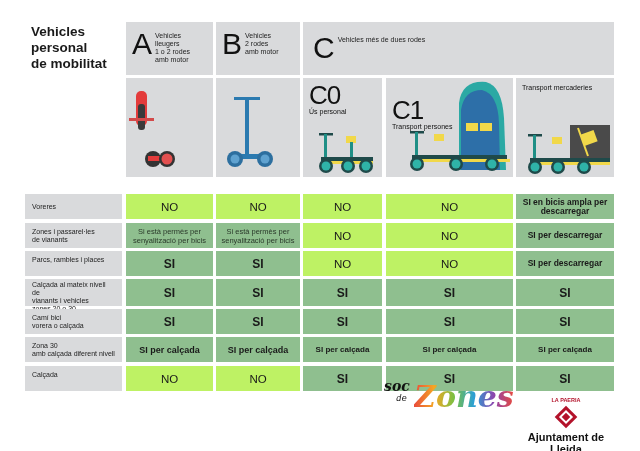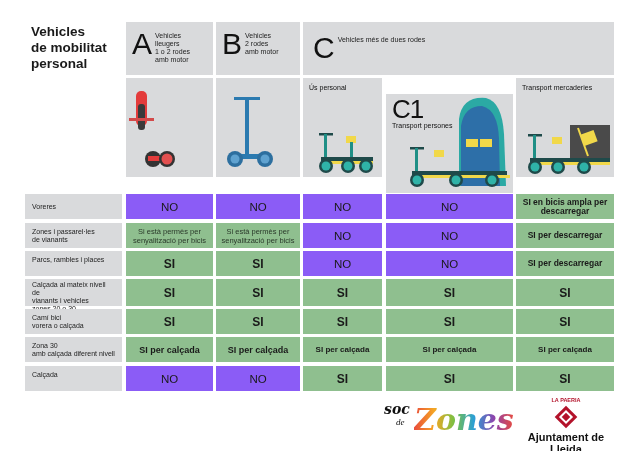--- a/index.html
+++ b/index.html
@@ -5,34 +5,34 @@
   html,body{margin:0;padding:0;background:#fff;}
   body{width:640px;height:451px;position:relative;overflow:hidden;font-family:"Liberation Sans",sans-serif;color:#111;}
   .abs{position:absolute;box-sizing:border-box;}
   .grey{background:#d9dadc;}
   .title{left:31px;top:24px;font-size:13.5px;font-weight:bold;line-height:16px;color:#1a1a1a;}
   .big{font-size:26px;line-height:26px;font-weight:normal;letter-spacing:-1px;}
   .small{font-size:7px;line-height:8px;color:#222;}
   .cellhead{display:flex;align-items:flex-start;gap:4px;padding:8px 6px;}
   .rowlabel{font-size:7px;line-height:8px;color:#222;padding:5px 7px;display:flex;align-items:flex-start;}
   .cell{display:flex;align-items:center;justify-content:center;text-align:center;font-weight:bold;color:#1a1a1a;}
-  .no{background:#8b5cf6;font-size:11.5px;font-weight:normal;}
+  .no{background:#bef264;font-size:11.5px;font-weight:normal;}
   .si{background:#8fbf8f;font-size:12px;}
   .txt{font-size:7.5px;font-weight:normal;line-height:9px;color:#2b3a2b;}
   .txtb{font-size:8.5px;line-height:9px;}
   .clab{font-size:26px;line-height:24px;letter-spacing:-1px;}
   .csub{font-size:7px;line-height:9px;}
 </style>
 </head>
 <body>
 
 <div class="abs title">
   <div>Vehicles</div>
+  <div>personal</div>
   <div>de mobilitat</div>
-  <div>personal</div>
 </div>
 
 <div class="abs grey cellhead" style="left:126px;top:22px;width:87px;height:53px;">
   <span class="big" style="font-size:30px;line-height:28px;">A</span>
   <div class="small" style="margin-top:2px;">
     <div>Vehicles lleugers</div>
     <div>1 o 2 rodes</div>
     <div>amb motor</div>
   </div>
 </div>
@@ -67,37 +67,38 @@
     <rect x="18" y="19" width="26" height="3" fill="#2b7ab0"></rect>
     <rect x="29" y="20" width="4" height="58" fill="#2b7ab0"></rect>
     <rect x="14" y="76" width="40" height="5" fill="#2b7ab0"></rect>
     <circle cx="19" cy="81" r="8" fill="#2d6f9f"></circle>
     <circle cx="19" cy="81" r="4.5" fill="#5fa2d0"></circle>
     <circle cx="49" cy="81" r="8" fill="#2d6f9f"></circle>
     <circle cx="49" cy="81" r="4.5" fill="#5fa2d0"></circle>
   </svg>
 </div>
 <div class="abs grey" style="left:303px;top:78px;width:79px;height:99px;padding:5px 6px;">
+  <div class="clab">C0</div>
   <div class="csub">Ús personal</div>
   <svg class="abs" style="left:10px;top:52px;" width="66" height="45" viewBox="0 0 66 45">
     <rect x="6" y="3" width="14" height="2.5" fill="#1f4a4a"></rect>
     <rect x="11" y="4" width="3" height="24" fill="#1f8f86"></rect>
     <rect x="33" y="6" width="10" height="7" fill="#f1d84a"></rect>
     <rect x="37" y="12" width="3" height="15" fill="#1f8f86"></rect>
     <rect x="8" y="27" width="52" height="5" fill="#1f4a4a"></rect>
     <rect x="14" y="31" width="46" height="3" fill="#f1d84a"></rect>
     <circle cx="13" cy="36" r="7" fill="#1f4a4a"></circle>
       <circle cx="13" cy="36" r="4.5" fill="#2fb3a8"></circle>
     <circle cx="35" cy="36" r="7" fill="#1f4a4a"></circle>
       <circle cx="35" cy="36" r="4.5" fill="#2fb3a8"></circle>
     <circle cx="53" cy="36" r="7" fill="#1f4a4a"></circle>
       <circle cx="53" cy="36" r="4.5" fill="#2fb3a8"></circle>
   </svg>
 </div>
-<div class="abs grey" style="left:386px;top:94px;width:127px;height:99px;padding:3px 6px;">
+<div class="abs grey" style="left:386px;top:78px;width:127px;height:99px;padding:20px 6px;">
   <div class="clab">C1</div>
   <div class="csub">Transport persones</div>
   <svg class="abs" style="left:18px;top:0px;" width="109" height="98" viewBox="0 0 109 98">
     <path d="M55 92 L55 25 Q58 2 82 4 Q98 8 100 40 L102 92 Z" fill="#2ba9a4"></path>
     <path d="M57 92 L57 32 Q60 12 78 12 Q94 16 95 45 L96 92 Z" fill="#2d6fa8"></path>
     <rect x="62" y="45" width="12" height="8" fill="#f1d84a"></rect>
     <rect x="76" y="45" width="12" height="8" fill="#f1d84a"></rect>
     <rect x="6" y="53" width="14" height="2.5" fill="#1f4a4a"></rect>
     <rect x="11" y="54" width="3" height="24" fill="#1f8f86"></rect>
     <rect x="30" y="56" width="10" height="7" fill="#f1d84a"></rect>
@@ -193,23 +194,23 @@
 <div class="abs cell si" style="left:303px;top:337px;width:79px;height:25px;font-size:8px;">SI per calçada</div>
 <div class="abs cell si" style="left:386px;top:337px;width:127px;height:25px;font-size:8px;">SI per calçada</div>
 <div class="abs cell si" style="left:516px;top:337px;width:98px;height:25px;font-size:8px;">SI per calçada</div>
 
 <div class="abs cell no" style="left:126px;top:366px;width:87px;height:25px;">NO</div>
 <div class="abs cell no" style="left:216px;top:366px;width:84px;height:25px;">NO</div>
 <div class="abs cell si" style="left:303px;top:366px;width:79px;height:25px;">SI</div>
 <div class="abs cell si" style="left:386px;top:366px;width:127px;height:25px;">SI</div>
 <div class="abs cell si" style="left:516px;top:366px;width:98px;height:25px;">SI</div>
 
-<div class="abs" style="left:384px;top:397px;width:120px;height:50px;">
+<div class="abs" style="left:384px;top:374px;width:120px;height:50px;">
   <span class="abs" style="left:0;top:4px;font-family:'DejaVu Serif',serif;font-style:italic;font-size:14px;font-weight:bold;color:#111;">soc</span>
-  <span class="abs" style="left:12px;top:20px;font-family:Liberation Serif, serif;font-style:italic;font-size:9px;color:#111;">de</span>
+  <span class="abs" style="left:12px;top:20px;font-family:Liberation Mono, monospace;font-style:italic;font-size:9px;color:#111;">de</span>
   <span class="abs" style="left:30px;top:6px;font-family:'DejaVu Serif',serif;font-style:italic;font-weight:bold;font-size:30px;line-height:34px;background:linear-gradient(90deg,#e94b3c,#f5a623,#7bc043,#2a9fd6,#8e44ad,#e94b3c);-webkit-background-clip:text;background-clip:text;color:transparent;">Zones</span>
 </div>
 <div class="abs" style="left:512px;top:397px;width:108px;height:50px;text-align:center;">
   <div style="font-size:5.5px;font-weight:bold;color:#b3122a;">LA PAERIA</div>
   <svg width="26" height="26" viewBox="0 0 26 26" style="display:block;margin:1px auto 0;">
     <rect x="5" y="5" width="16" height="16" transform="rotate(45 13 13)" fill="#b3122a"></rect>
     <rect x="8" y="8" width="10" height="10" transform="rotate(45 13 13)" fill="#fff"></rect>
     <rect x="10" y="10" width="6" height="6" transform="rotate(45 13 13)" fill="#b3122a"></rect>
   </svg>
   <div style="font-size:11px;font-weight:bold;color:#111;margin-top:1px;">Ajuntament de Lleida</div>

